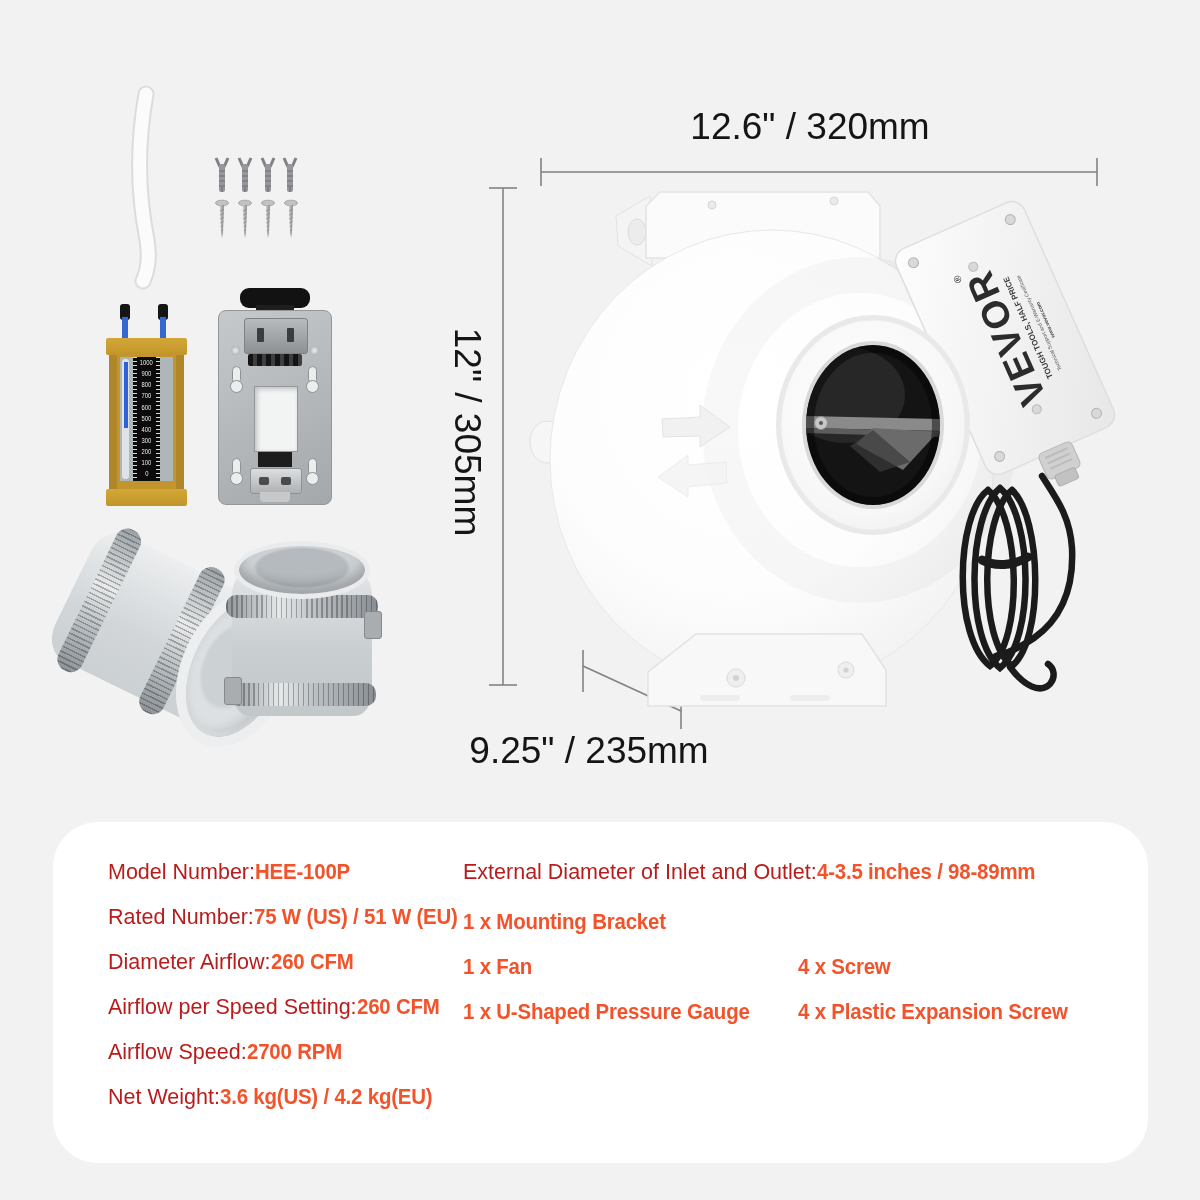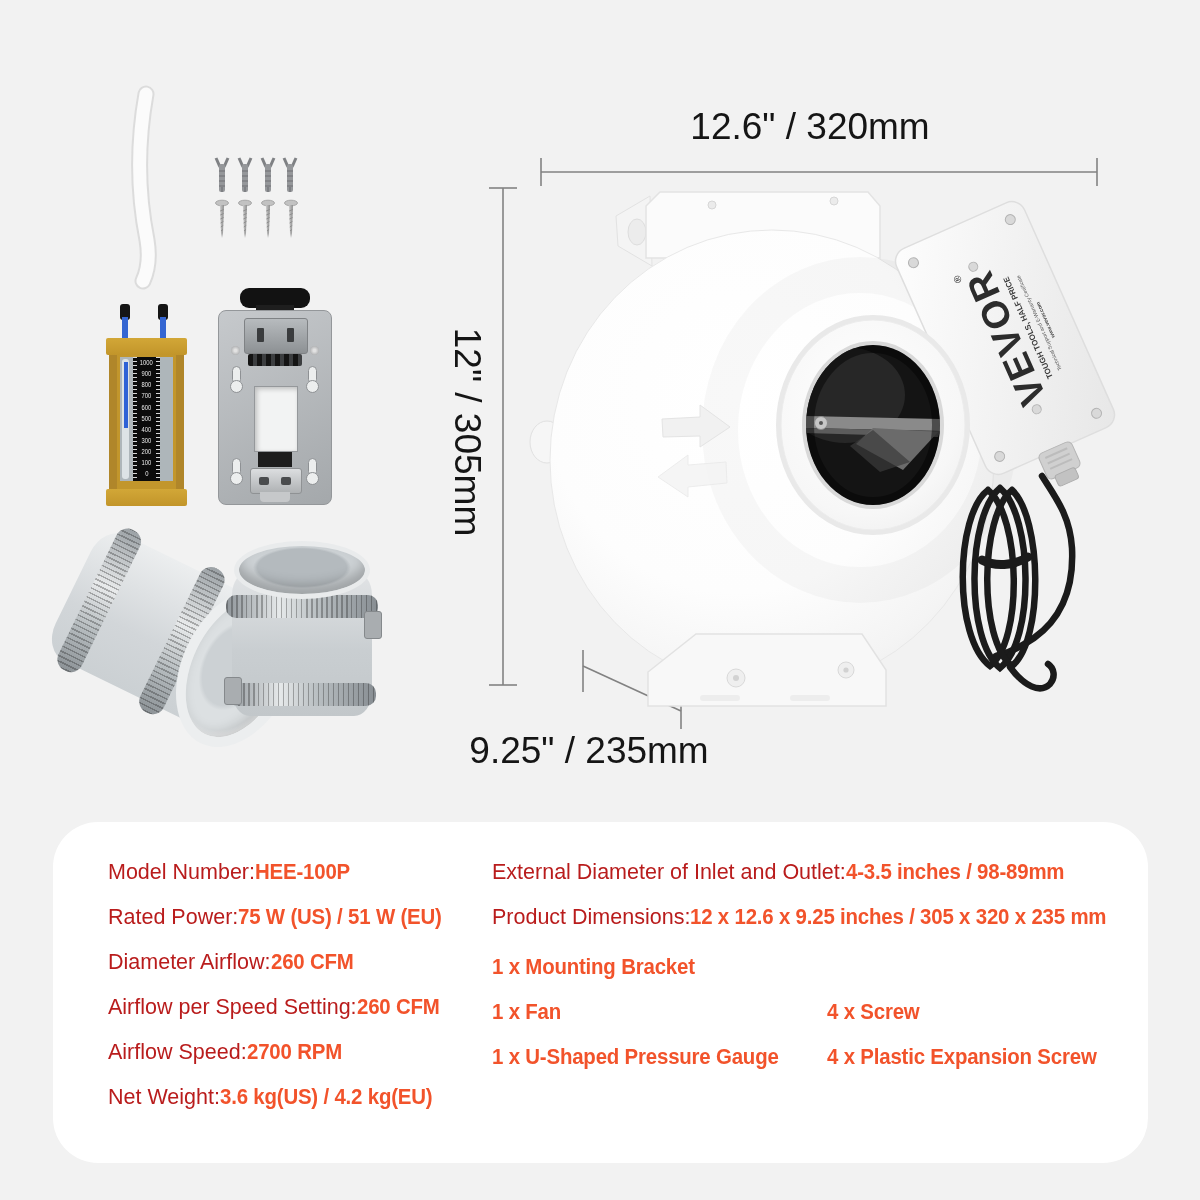--- a/index.html
+++ b/index.html
@@ -69,21 +69,21 @@
   .jl-clamp::before{content:"";position:absolute;inset:0;background:repeating-linear-gradient(0deg,rgba(30,30,30,.3) 0 1.5px,transparent 1.5px 5px);border-radius:12px;}
   .jl-clamp-a{left:16px;top:0;height:156px;}
   .jl-clamp-b{left:108px;top:-2px;height:160px;}
   .jl-open{position:absolute;left:128px;top:-6px;width:110px;height:168px;border-radius:50%;border:10px solid #eceeef;box-sizing:border-box;
     background:radial-gradient(ellipse at 45% 50%,#ccd1d4 0 40%,#dce0e2 45% 65%,#eef0f1 70%);box-shadow:inset -6px 0 14px rgba(0,0,0,.18);}
 
   
   .card{left:53px;top:822px;width:1095px;height:341px;background:#FFFFFF;border-radius:45px;}
   .col{position:absolute;top:28px;}
   .col-left{left:55px;}
-  .col-right{left:439px;}
+  .col-right{left:410px;}
   .row{height:45px;display:flex;align-items:center;white-space:nowrap;font-size:21.5px;}
   .lab{color:#b91c1c;font-weight:400;}
   .val{color:#F2532B;font-weight:700;display:inline-block;transform:scaleX(.95);transform-origin:0 60%;letter-spacing:-0.2px;}
   .acc-first{margin-top:5px;}
   .cell1{display:inline-block;width:335px;}
 </style>
 </head>
 <body>
 
 <div class="canvas">
@@ -322,21 +322,21 @@
     <div class="jr-open"></div>
   </div>
 
   <div class="abs card">
     <div class="col col-left">
       <div class="row">
           <span class="lab">Model Number: </span>
           <span class="val">HEE-100P</span>
         </div>
       <div class="row">
-          <span class="lab">Rated Power: </span>
+          <span class="lab">Rated Number: </span>
           <span class="val">75 W (US) / 51 W (EU)</span>
         </div>
       <div class="row">
           <span class="lab">Diameter Airflow: </span>
           <span class="val">260 CFM</span>
         </div>
       <div class="row">
           <span class="lab">Airflow per Speed Setting: </span>
           <span class="val">260 CFM</span>
         </div>
@@ -347,24 +347,20 @@
       <div class="row">
           <span class="lab">Net Weight: </span>
           <span class="val">3.6 kg(US) / 4.2 kg(EU)</span>
         </div>
     </div>
     <div class="col col-right">
       <div class="row">
           <span class="lab">External Diameter of Inlet and Outlet: </span>
           <span class="val">4-3.5 inches / 98-89mm</span>
         </div>
-      <div class="row">
-          <span class="lab">Product Dimensions: </span>
-          <span class="val">12 x 12.6 x 9.25 inches / 305 x 320 x 235 mm</span>
-        </div>
       <div class="row acc-first">
           <span class="val">1 x Mounting Bracket</span>
         </div>
       <div class="row">
           <span class="cell1 val">1 x Fan</span>
           <span class="val">4 x Screw</span>
         </div>
       <div class="row">
           <span class="cell1 val">1 x U-Shaped Pressure Gauge</span>
           <span class="val">4 x Plastic Expansion Screw</span>

